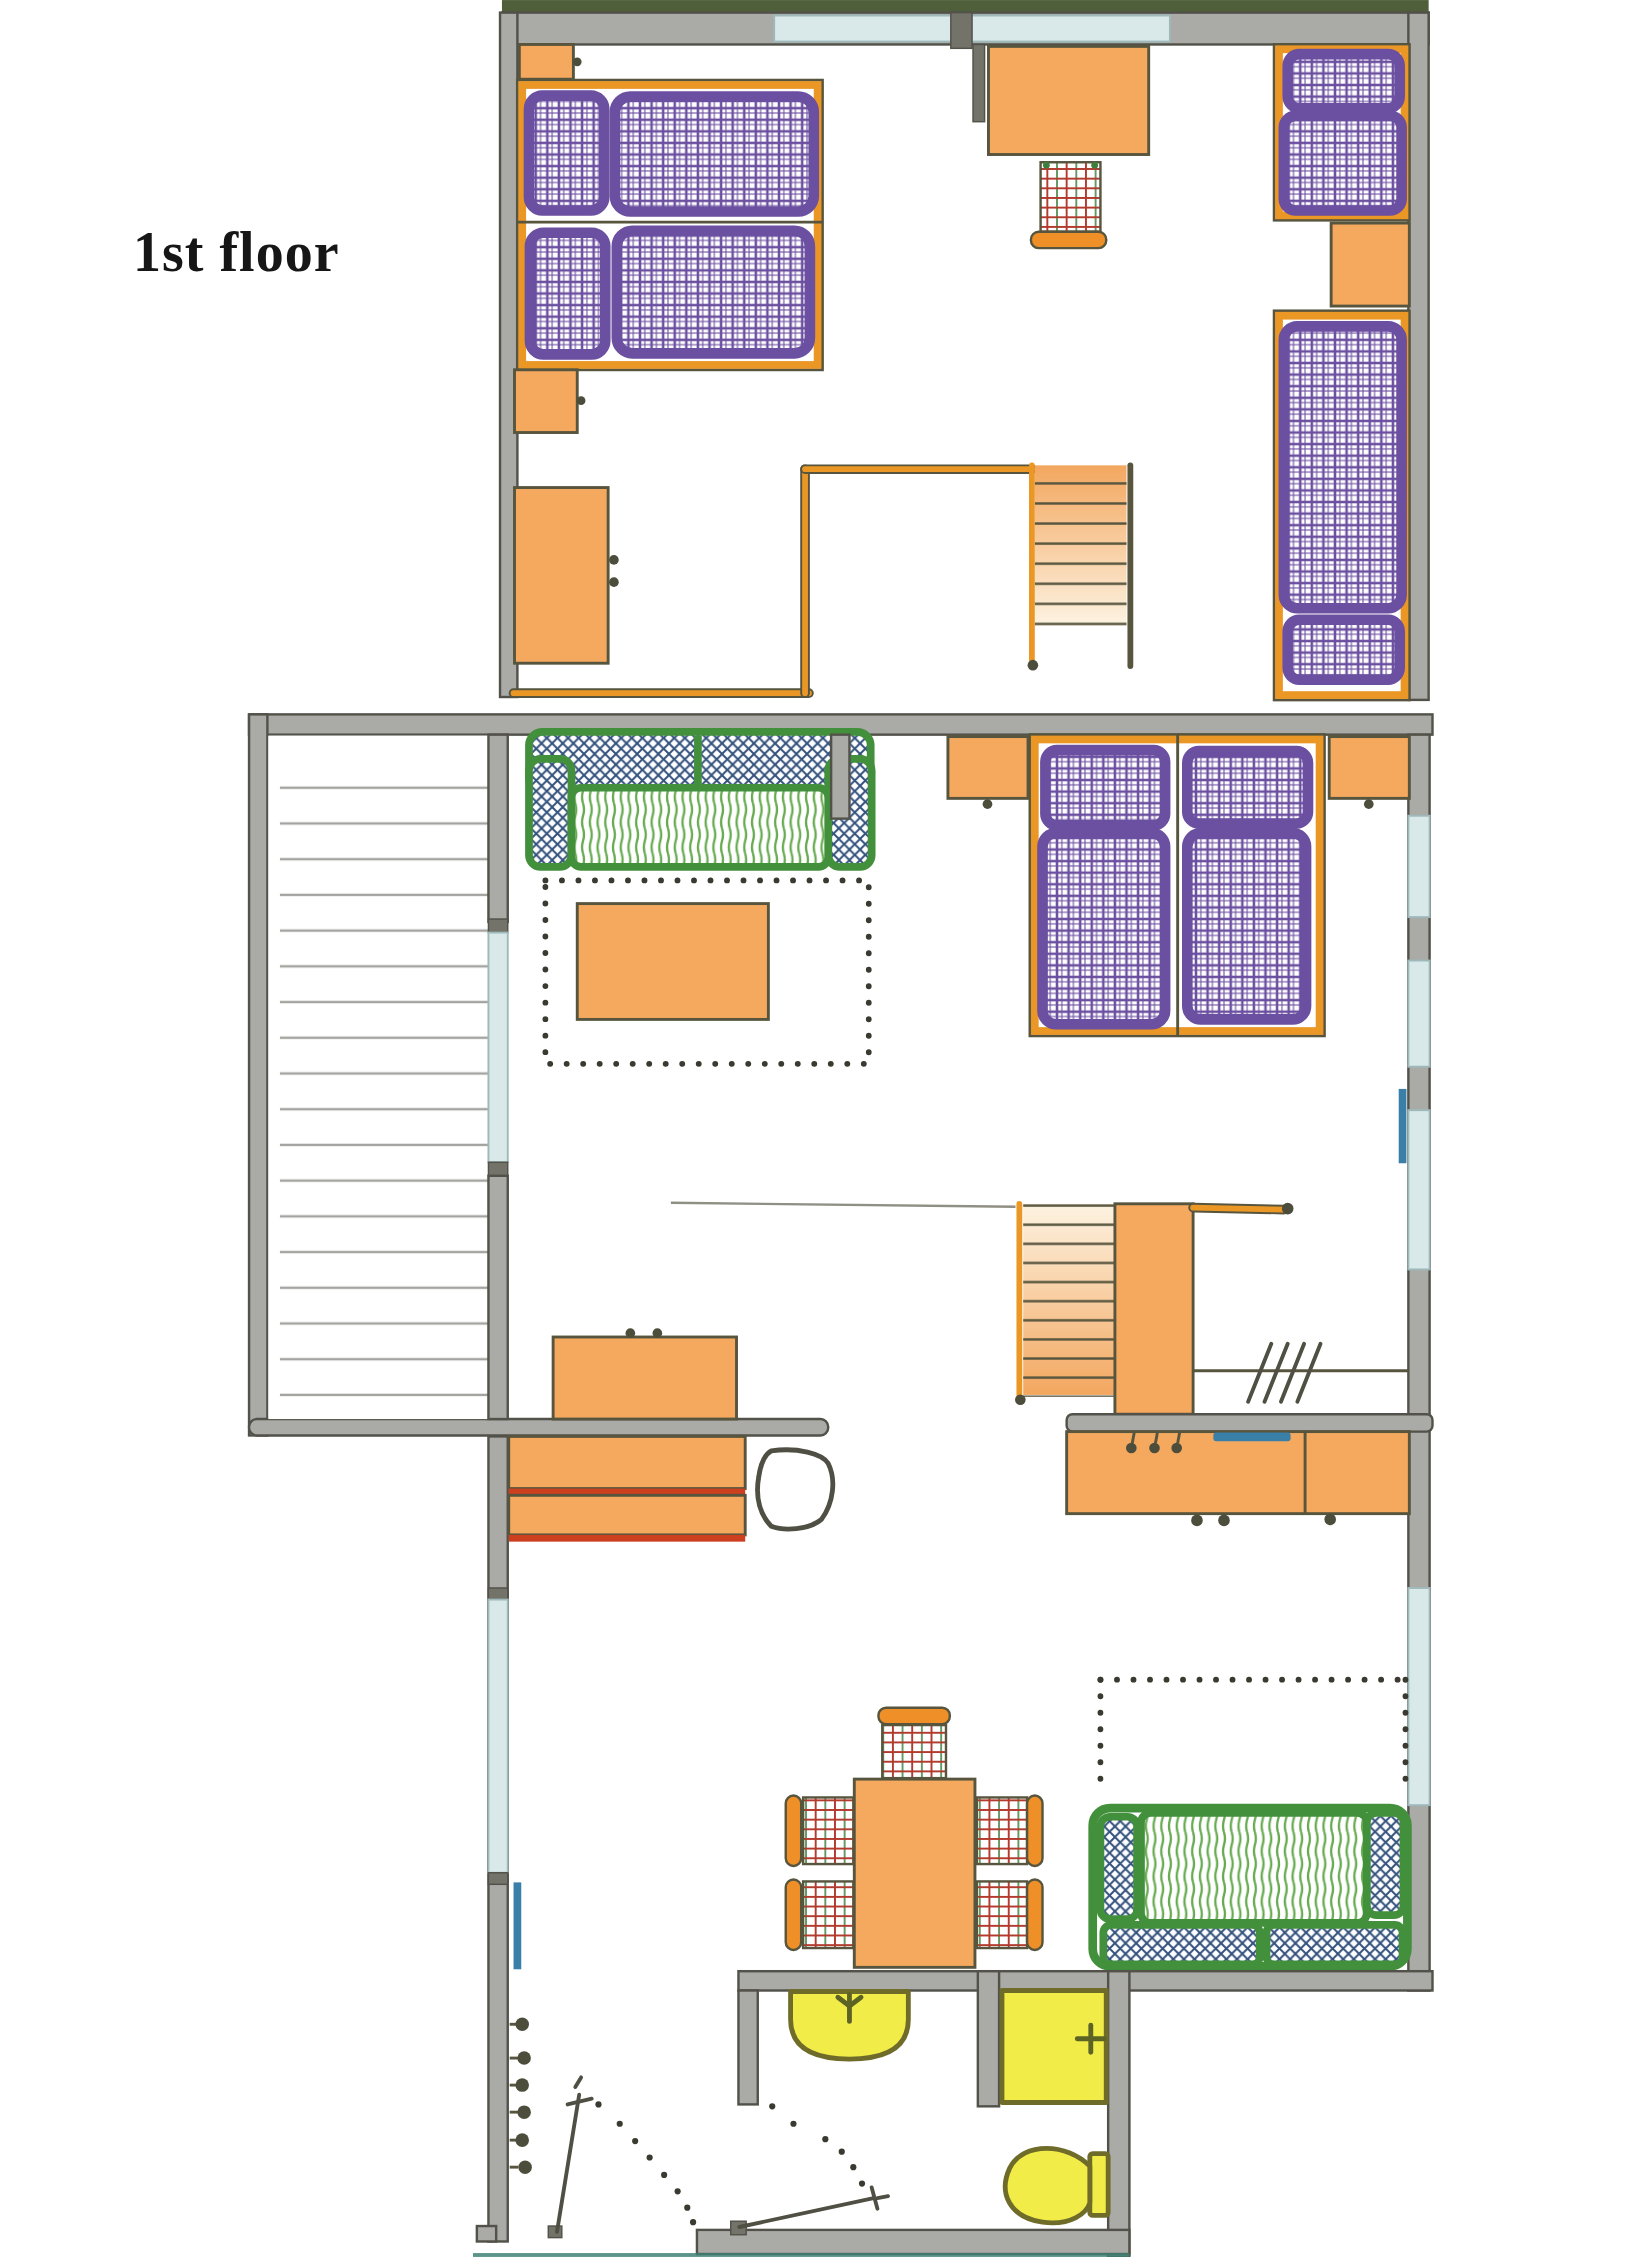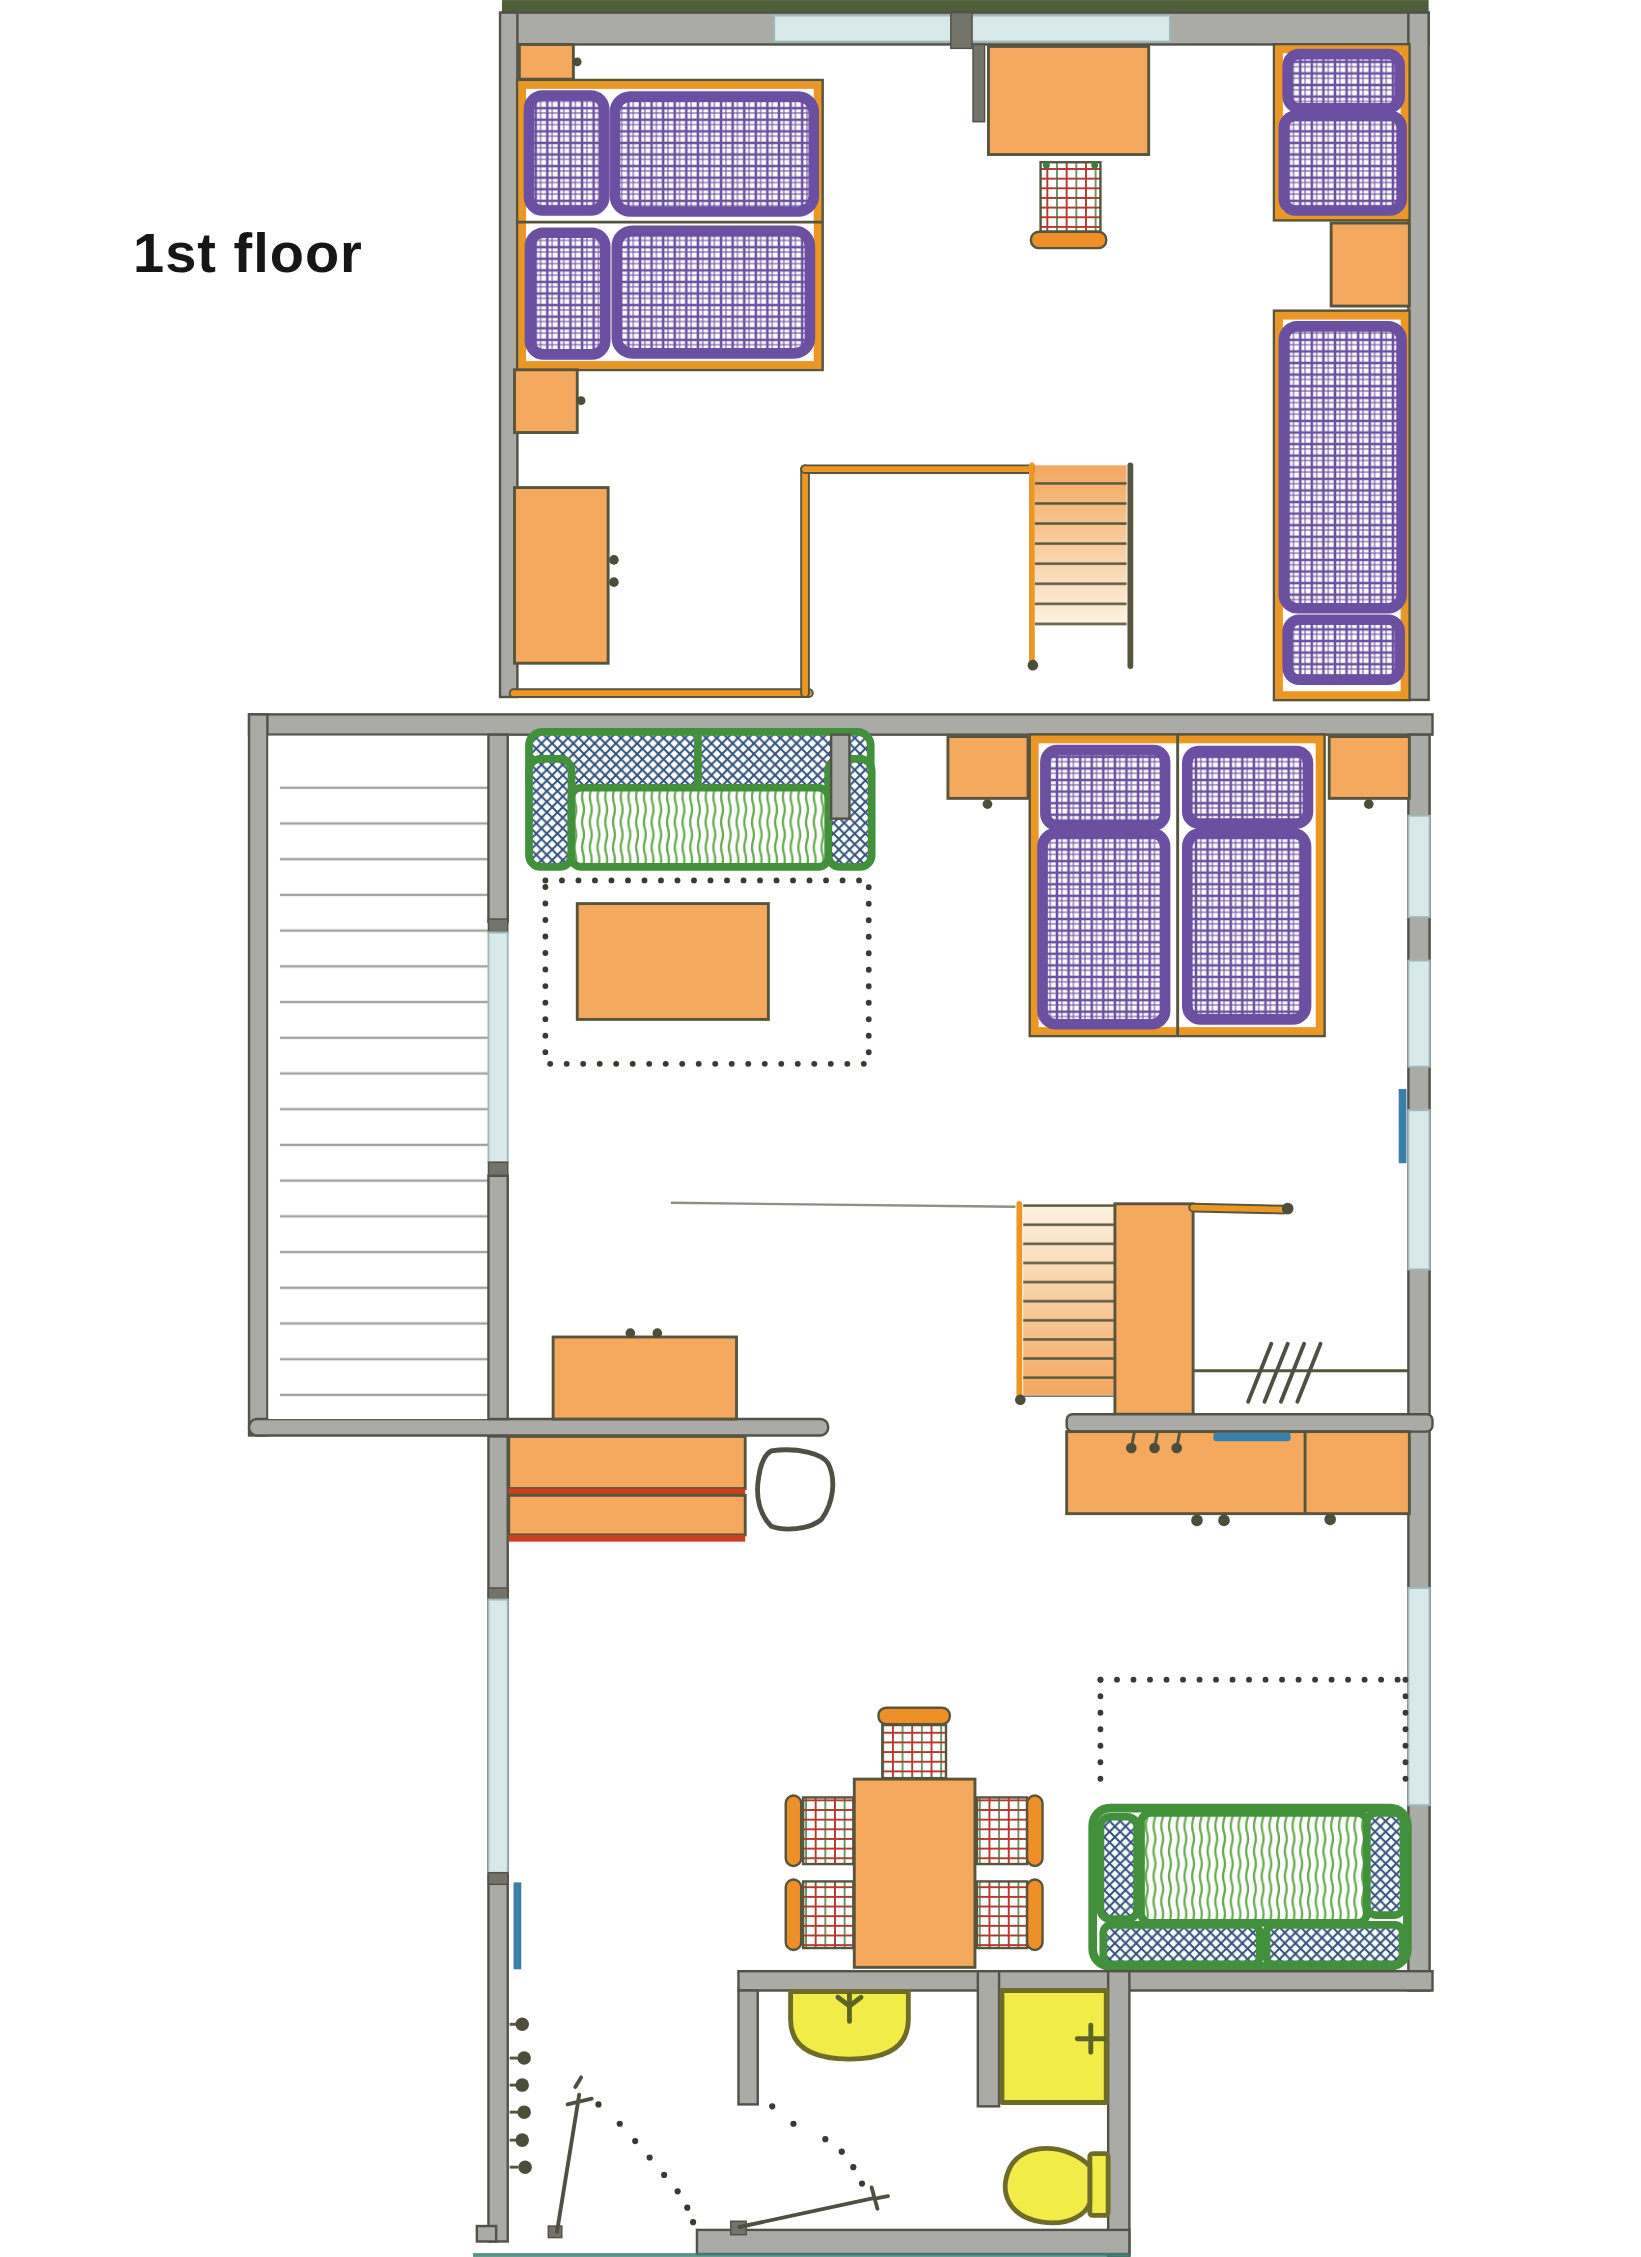--- a/index.html
+++ b/index.html
@@ -1,17 +1,17 @@
 <!DOCTYPE html>
 <html style="--paper: #ffffff; --ink: #161616; --wall-fill: #aaaaa6; --wall-edge: #52524a; --roof-green: #4e5f3a; --glass: #d9e8e9; --glass-edge: #9fb9ba; --accent-blue: #3a7fa8; --furniture-orange: #f4a95f; --furniture-orange-deep: #ef8f28; --frame-orange: #eb9726; --outline-olive: #57553e; --mattress-purple: #6b4fa0; --sofa-green: #43903c; --seat-stroke-green: #67ab51; --cushion-navy: #32517c; --plaid-red: #b23b2e; --plaid-green: #3e7e3c; --bath-yellow: #f2ec49; --bath-edge: #6f6c2a; --desk-red: #cc3f1f; --terrace-line: #a3a39f; --stair-orange: #f3a75f; --stair-pale: #fdf3e2; --dot-ink: #3a3a30; --teal-shadow: #3f8076;"><head>
 <meta charset="utf-8">
 <style>
   html,body{margin:0;padding:0;background:#fff;}
   #page{position:relative;width:1641px;height:2257px;background:var(--paper,#fff);overflow:hidden;
-        font-family:Liberation Sans, sans-serif;text-align:center;}
+        font-family:Liberation Serif, serif;text-align:center;}
   #plan-svg{position:absolute;left:0;top:0;}
   #title{position:absolute;left:133px;top:220px;font-size:56px;font-weight:700;
          color:var(--ink,#161616);letter-spacing:1px;}
   
   .wall{fill:var(--wall-fill,#aaaaa6);stroke:var(--wall-edge,#52524a);stroke-width:2.5;}
   .joint{fill:#73736a;stroke:var(--wall-edge,#52524a);stroke-width:1.5;}
   .glass{fill:var(--glass,#d9e8e9);stroke:var(--glass-edge,#9fb9ba);stroke-width:2;}
   .roof{fill:var(--roof-green,#4e5f3a);}
   .teal{fill:var(--teal-shadow,#3f8076);opacity:.85;}
   

